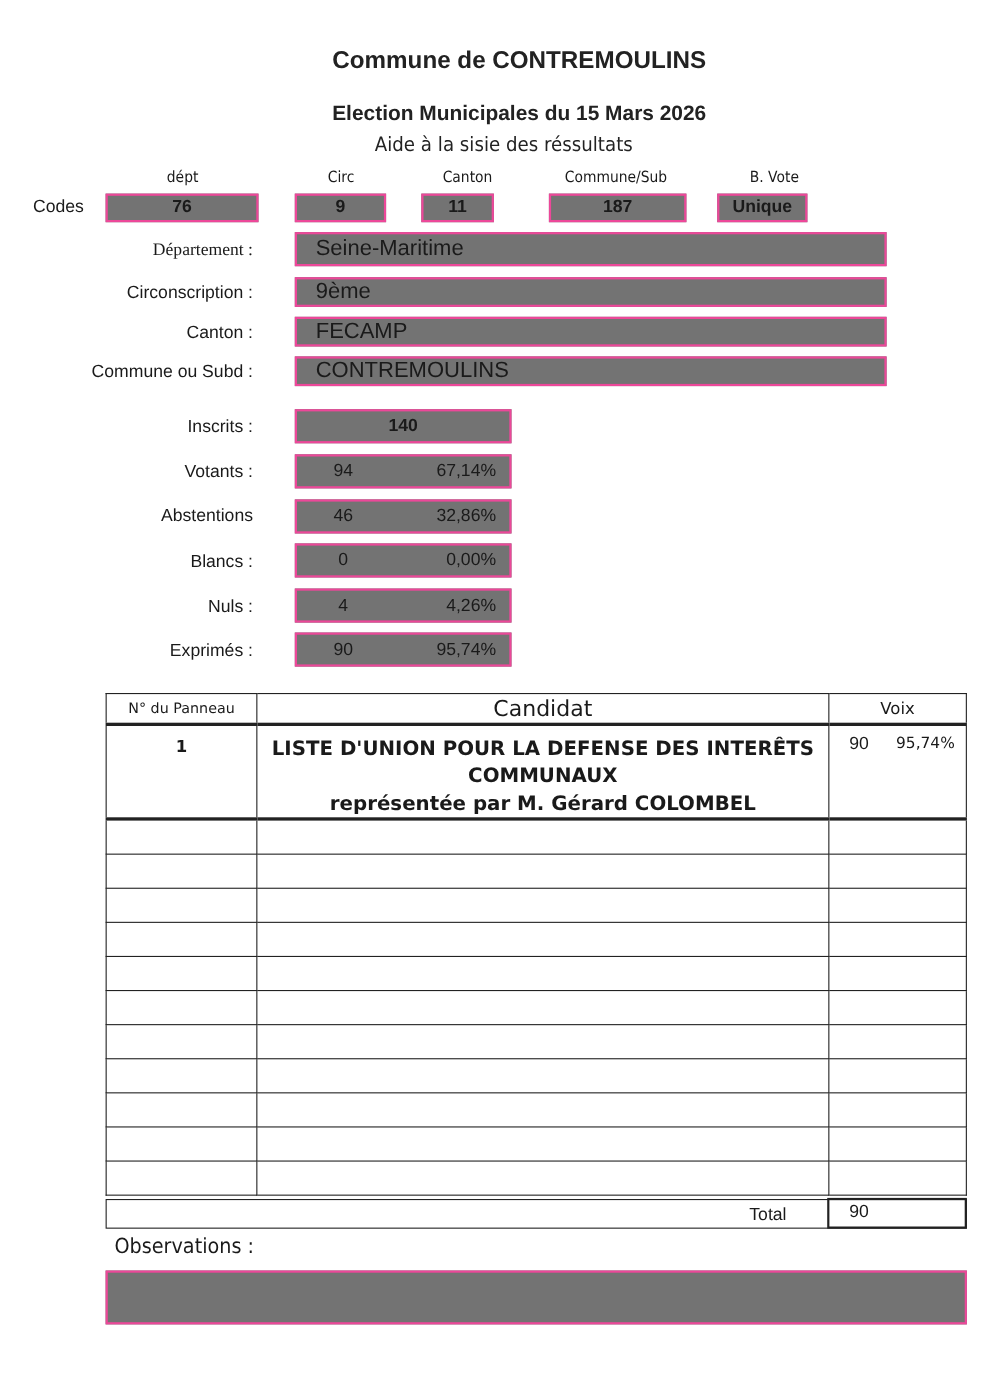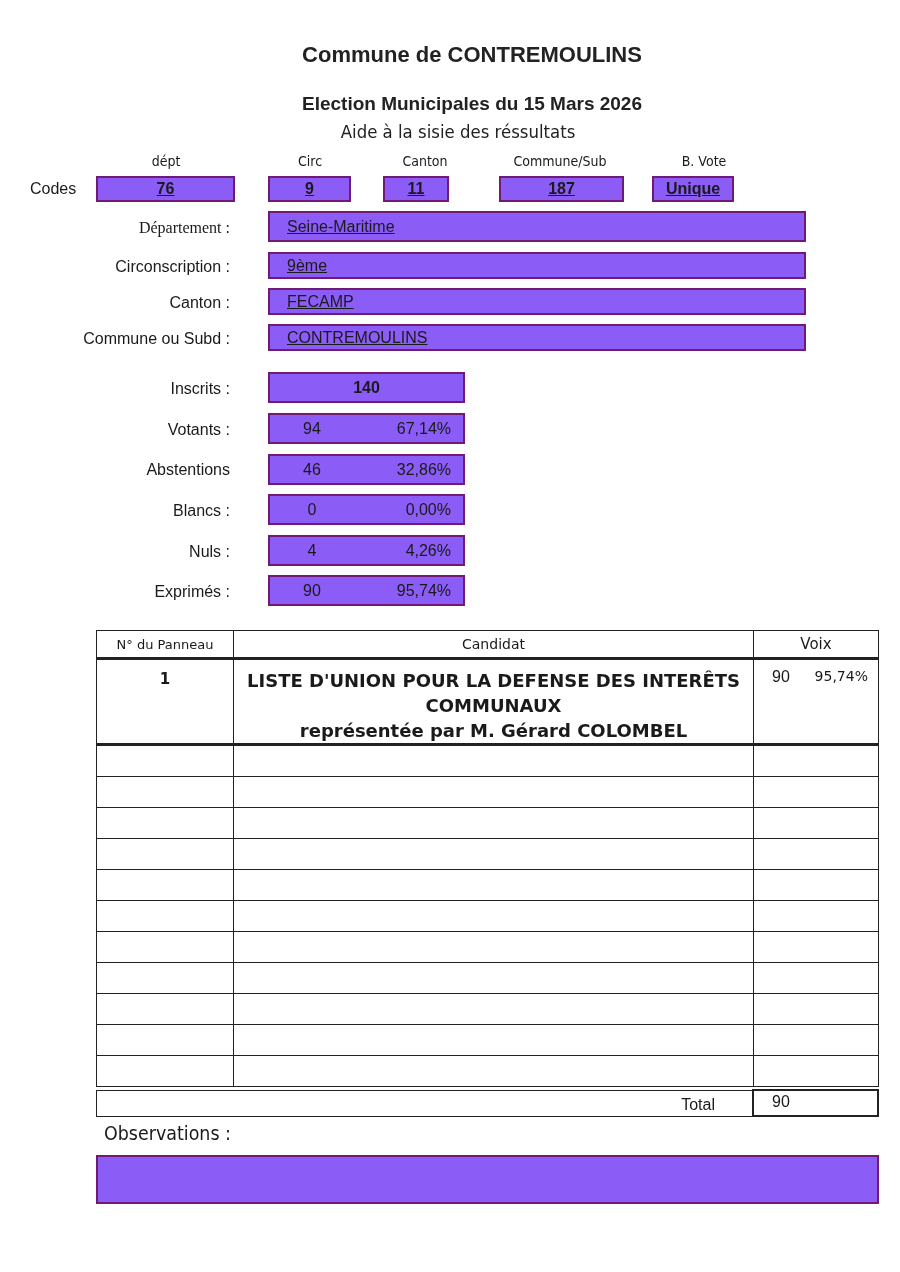--- a/index.html
+++ b/index.html
@@ -1,37 +1,37 @@
 <!DOCTYPE html>
 <html><head>
 <meta charset="utf-8">
 <style>
   html, body { margin: 0; padding: 0; background: #ffffff; }
   body { width: 900px; height: 1272px; position: relative; overflow: hidden; color: #1a1a1a;
          font-family: "Liberation Sans", sans-serif; }
   .abs { position: absolute; }
-  .box { position: absolute; border: 2px solid #701a75; box-sizing: border-box; background: #8b5cf6; text-decoration: underline; }
+  .box { position: absolute; border: 2px solid #ec4899; box-sizing: border-box; background: #737373; }
   .title { left: 0; width: 944px; top: 42px; text-align: center; font-size: 22px; font-weight: bold; color: #222; }
   .subtitle { left: 0; width: 944px; top: 93px; text-align: center; font-size: 19px; font-weight: bold; color: #222; }
   .subtitle2 { left: 0; width: 916px; top: 121px; text-align: center; font-size: 18px; font-family: "DejaVu Sans", sans-serif; color: #222; transform: scaleX(0.92); transform-origin: center; }
   .codehdr { top: 153px; font-size: 14px; text-align: center; font-family: "DejaVu Sans", sans-serif; transform: scaleX(0.9); }
   .codes-label { left: 30px; top: 180px; font-size: 16px; }
   .codebox { top: 176px; height: 26px; font-size: 16px; font-weight: bold; text-align: center; line-height: 22px; }
   .lbl { right: 670px; font-size: 16px; text-align: right; white-space: nowrap; }
-  .infobox { left: 268px; width: 538px; height: 27px; font-size: 16px; line-height: 23px; padding-left: 17px; }
+  .infobox { left: 268px; width: 538px; height: 27px; font-size: 20px; line-height: 23px; padding-left: 17px; }
   .statlbl { font-size: 16px; text-align: right; white-space: nowrap; right: 670px; }
   .statbox { left: 268px; width: 197px; height: 31px; font-size: 16px; line-height: 27px; }
   .statbox .n { position: absolute; left: 30px; width: 24px; text-align: center; }
   .statbox .p { position: absolute; right: 12px; text-align: right; }
   .statbox .c { position: absolute; left: 0; right: 0; text-align: center; font-weight: bold; }
   table.results { position: absolute; left: 96px; top: 630px; width: 783px; border-collapse: collapse; }
   table.results td, table.results th { border: 1.5px solid #222; padding: 0; }
   table.results th { font-weight: normal; height: 26px; font-family: "DejaVu Sans", sans-serif; }
   th.h-panneau { width: 136px; font-size: 13px; }
-  th.h-cand { font-size: 14px; }
+  th.h-cand { font-size: 20px; }
   th.h-voix { width: 124px; font-size: 15px; }
   tr.cand-row td { height: 62px; border-top: 3px solid #222; border-bottom: 3px solid #222; font-family: "DejaVu Sans", sans-serif; }
   tr.cand-row td.num { text-align: center; font-weight: bold; font-size: 15px; vertical-align: top; padding-top: 10px; }
   tr.cand-row td.cand { text-align: center; font-weight: bold; font-size: 18px; line-height: 25px; vertical-align: top; padding-top: 8px; }
   tr.cand-row td.voix { vertical-align: top; padding-top: 7px; font-size: 14px; position: relative; }
   tr.cand-row td.voix .v { position: absolute; left: 18px; top: 8px; font-family: "Liberation Sans", sans-serif; font-size: 16px; }
   tr.cand-row td.voix .vp { position: absolute; right: 10px; top: 8px; font-size: 14px; }
   tr.empty td { height: 30px; }
   .total-row { position: absolute; left: 96px; top: 1090px; width: 783px; height: 27px; border: 1.5px solid #222; box-sizing: border-box; }
   .total-label { position: absolute; right: 163px; top: 5px; font-size: 16px; margin-left: 31px; }

